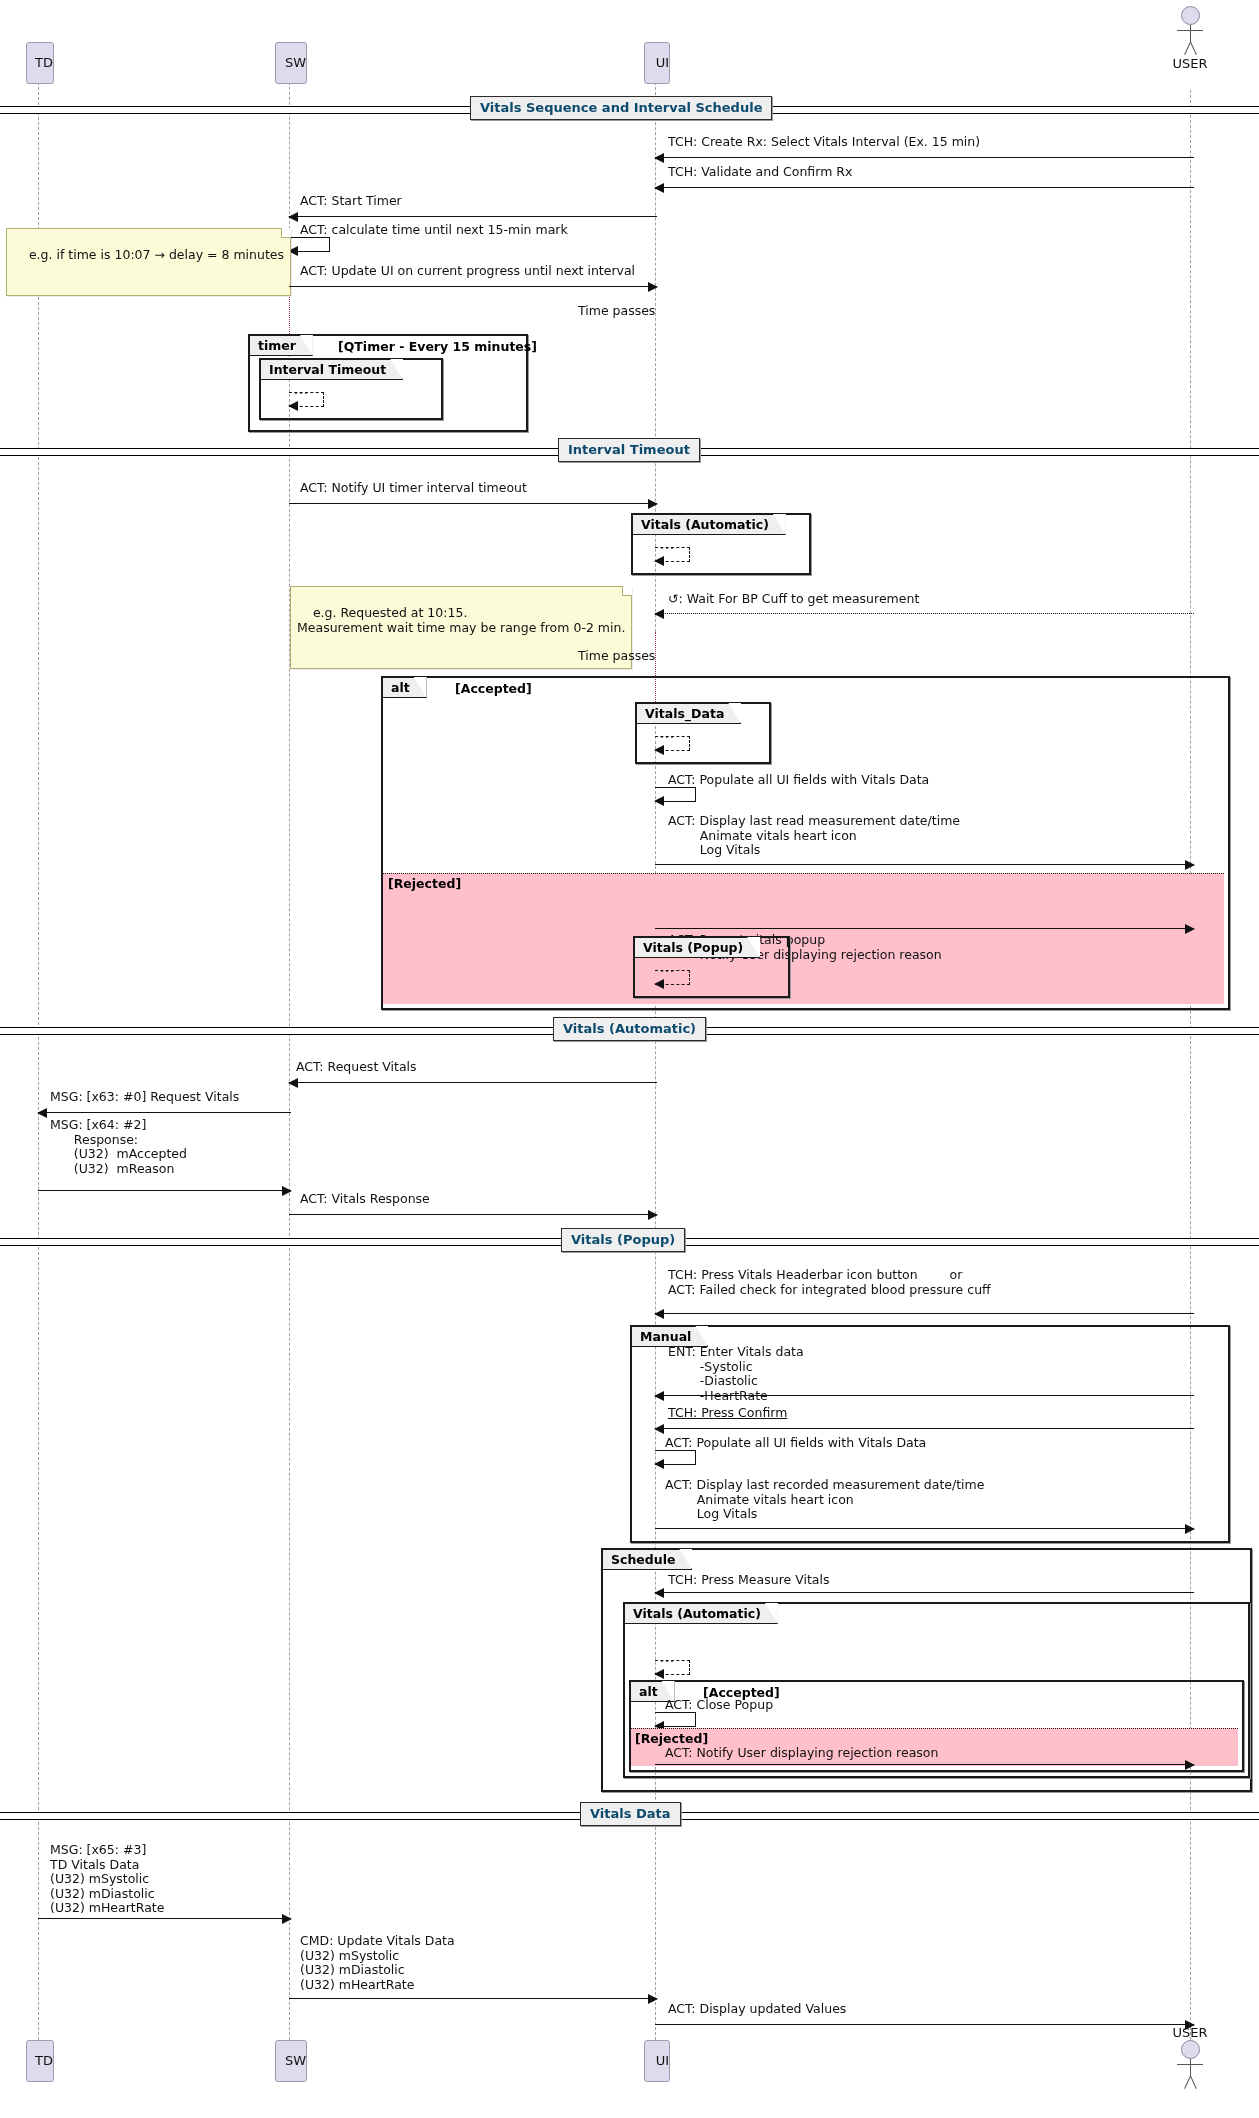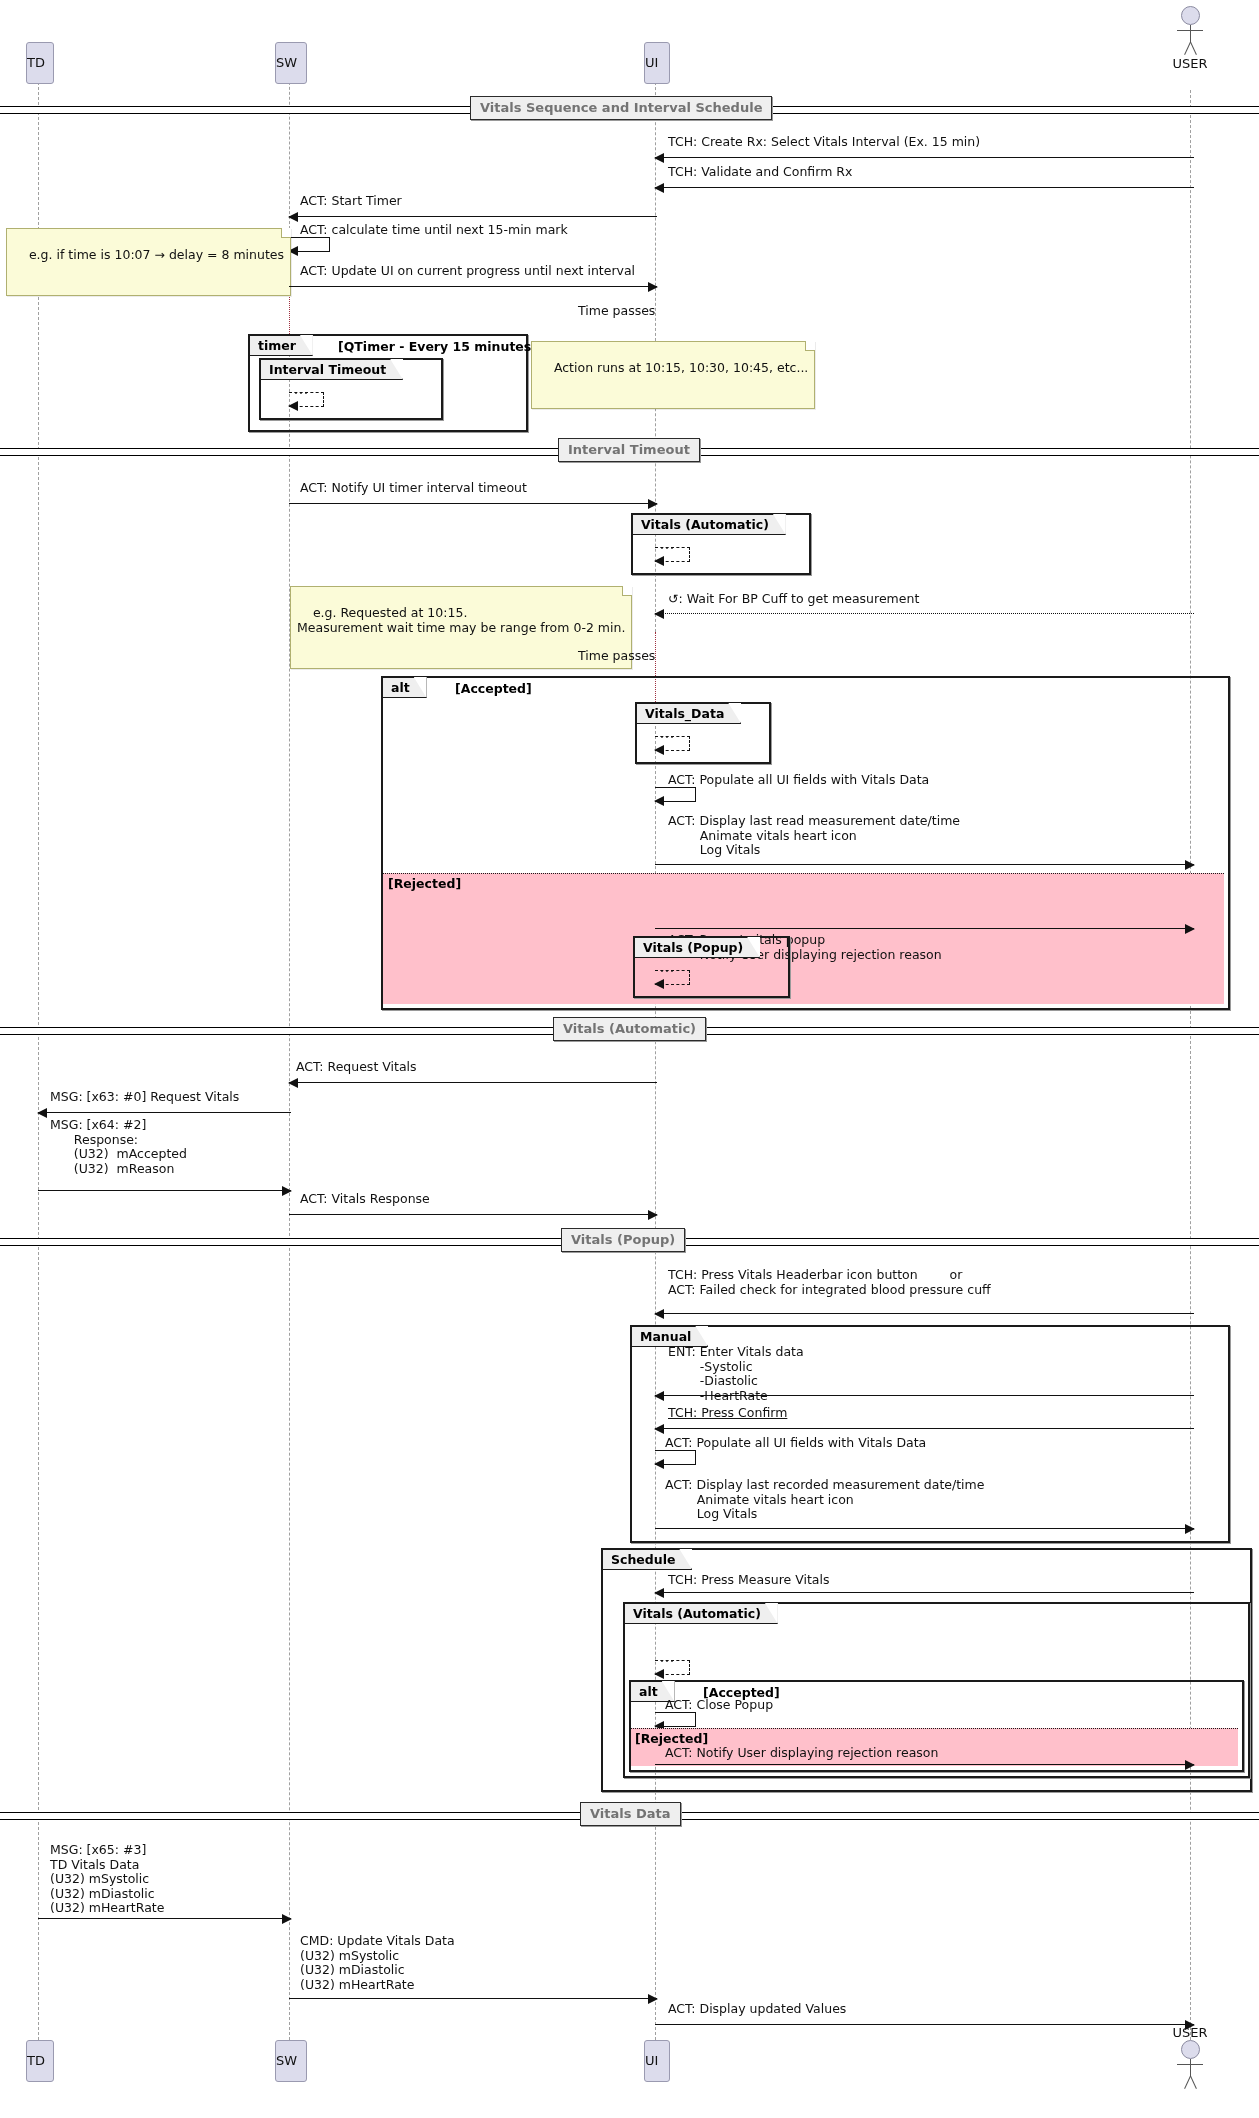--- a/index.html
+++ b/index.html
@@ -30,21 +30,21 @@
   .participant{
     position:absolute;
     background:#dcdcec;
     border:1px solid #9a9ab0;
     border-radius:3px;
     text-align:center;
     font-size:13px;
     line-height:1.1;
     display:flex;
     align-items:center;
-    justify-content:flex-start;
+    justify-content:flex-end;
     color:#111;
   }
 
   
   .actor{
     position:absolute;
     width:40px;
   }
   .actor .head{
     width:17px;height:17px;border-radius:50%;
@@ -87,21 +87,21 @@
   .divider .cap{
     position:absolute;
     top:-10px;
     background:#efefef;
     border:1px solid #2b2b2b;
     box-shadow:1px 1px 0 #9a9a9a;
     font-weight:bold;
     font-size:13px;
     padding:3px 9px 4px 9px;
     white-space:nowrap;
-    color:#737373;
+    color:#0c4a6e;
   }
 
   
   .msg{
     position:absolute;
     height:0;
     border-top:1px solid #111;
   }
   .msg.dot{ border-top:1px dotted #111; }
   .arrowhead{
@@ -305,24 +305,20 @@
   </div>
 
   <div class="frame thick" style="left:259px;top:358px;width:180px;height:58px;">
     <div class="frame-tab">Interval Timeout</div>
   </div>
   <div class="dots" style="left:294px;top:382px;">...</div>
   <div class="selfmsg dashed" style="left:289px;top:392px;width:34px;">
     <div class="ah"></div>
   </div>
 
-  <div class="note" style="left:531px;top:341px;">
-    <span>Action runs at 10:15, 10:30, 10:45, etc...</span>
-    <span class="fold"></span>
-  </div>
 
   <div class="divider" style="top:448px;">
     <div class="bar"></div>
     <div class="cap" style="left:558px;">Interval Timeout</div>
   </div>
 
   <div class="msglabel" style="left:300px;top:481px;">ACT: Notify UI timer interval timeout</div>
   <div class="msg" style="left:289px;top:503px;width:368px;">
     <div class="arrowhead right"></div>
   </div>

